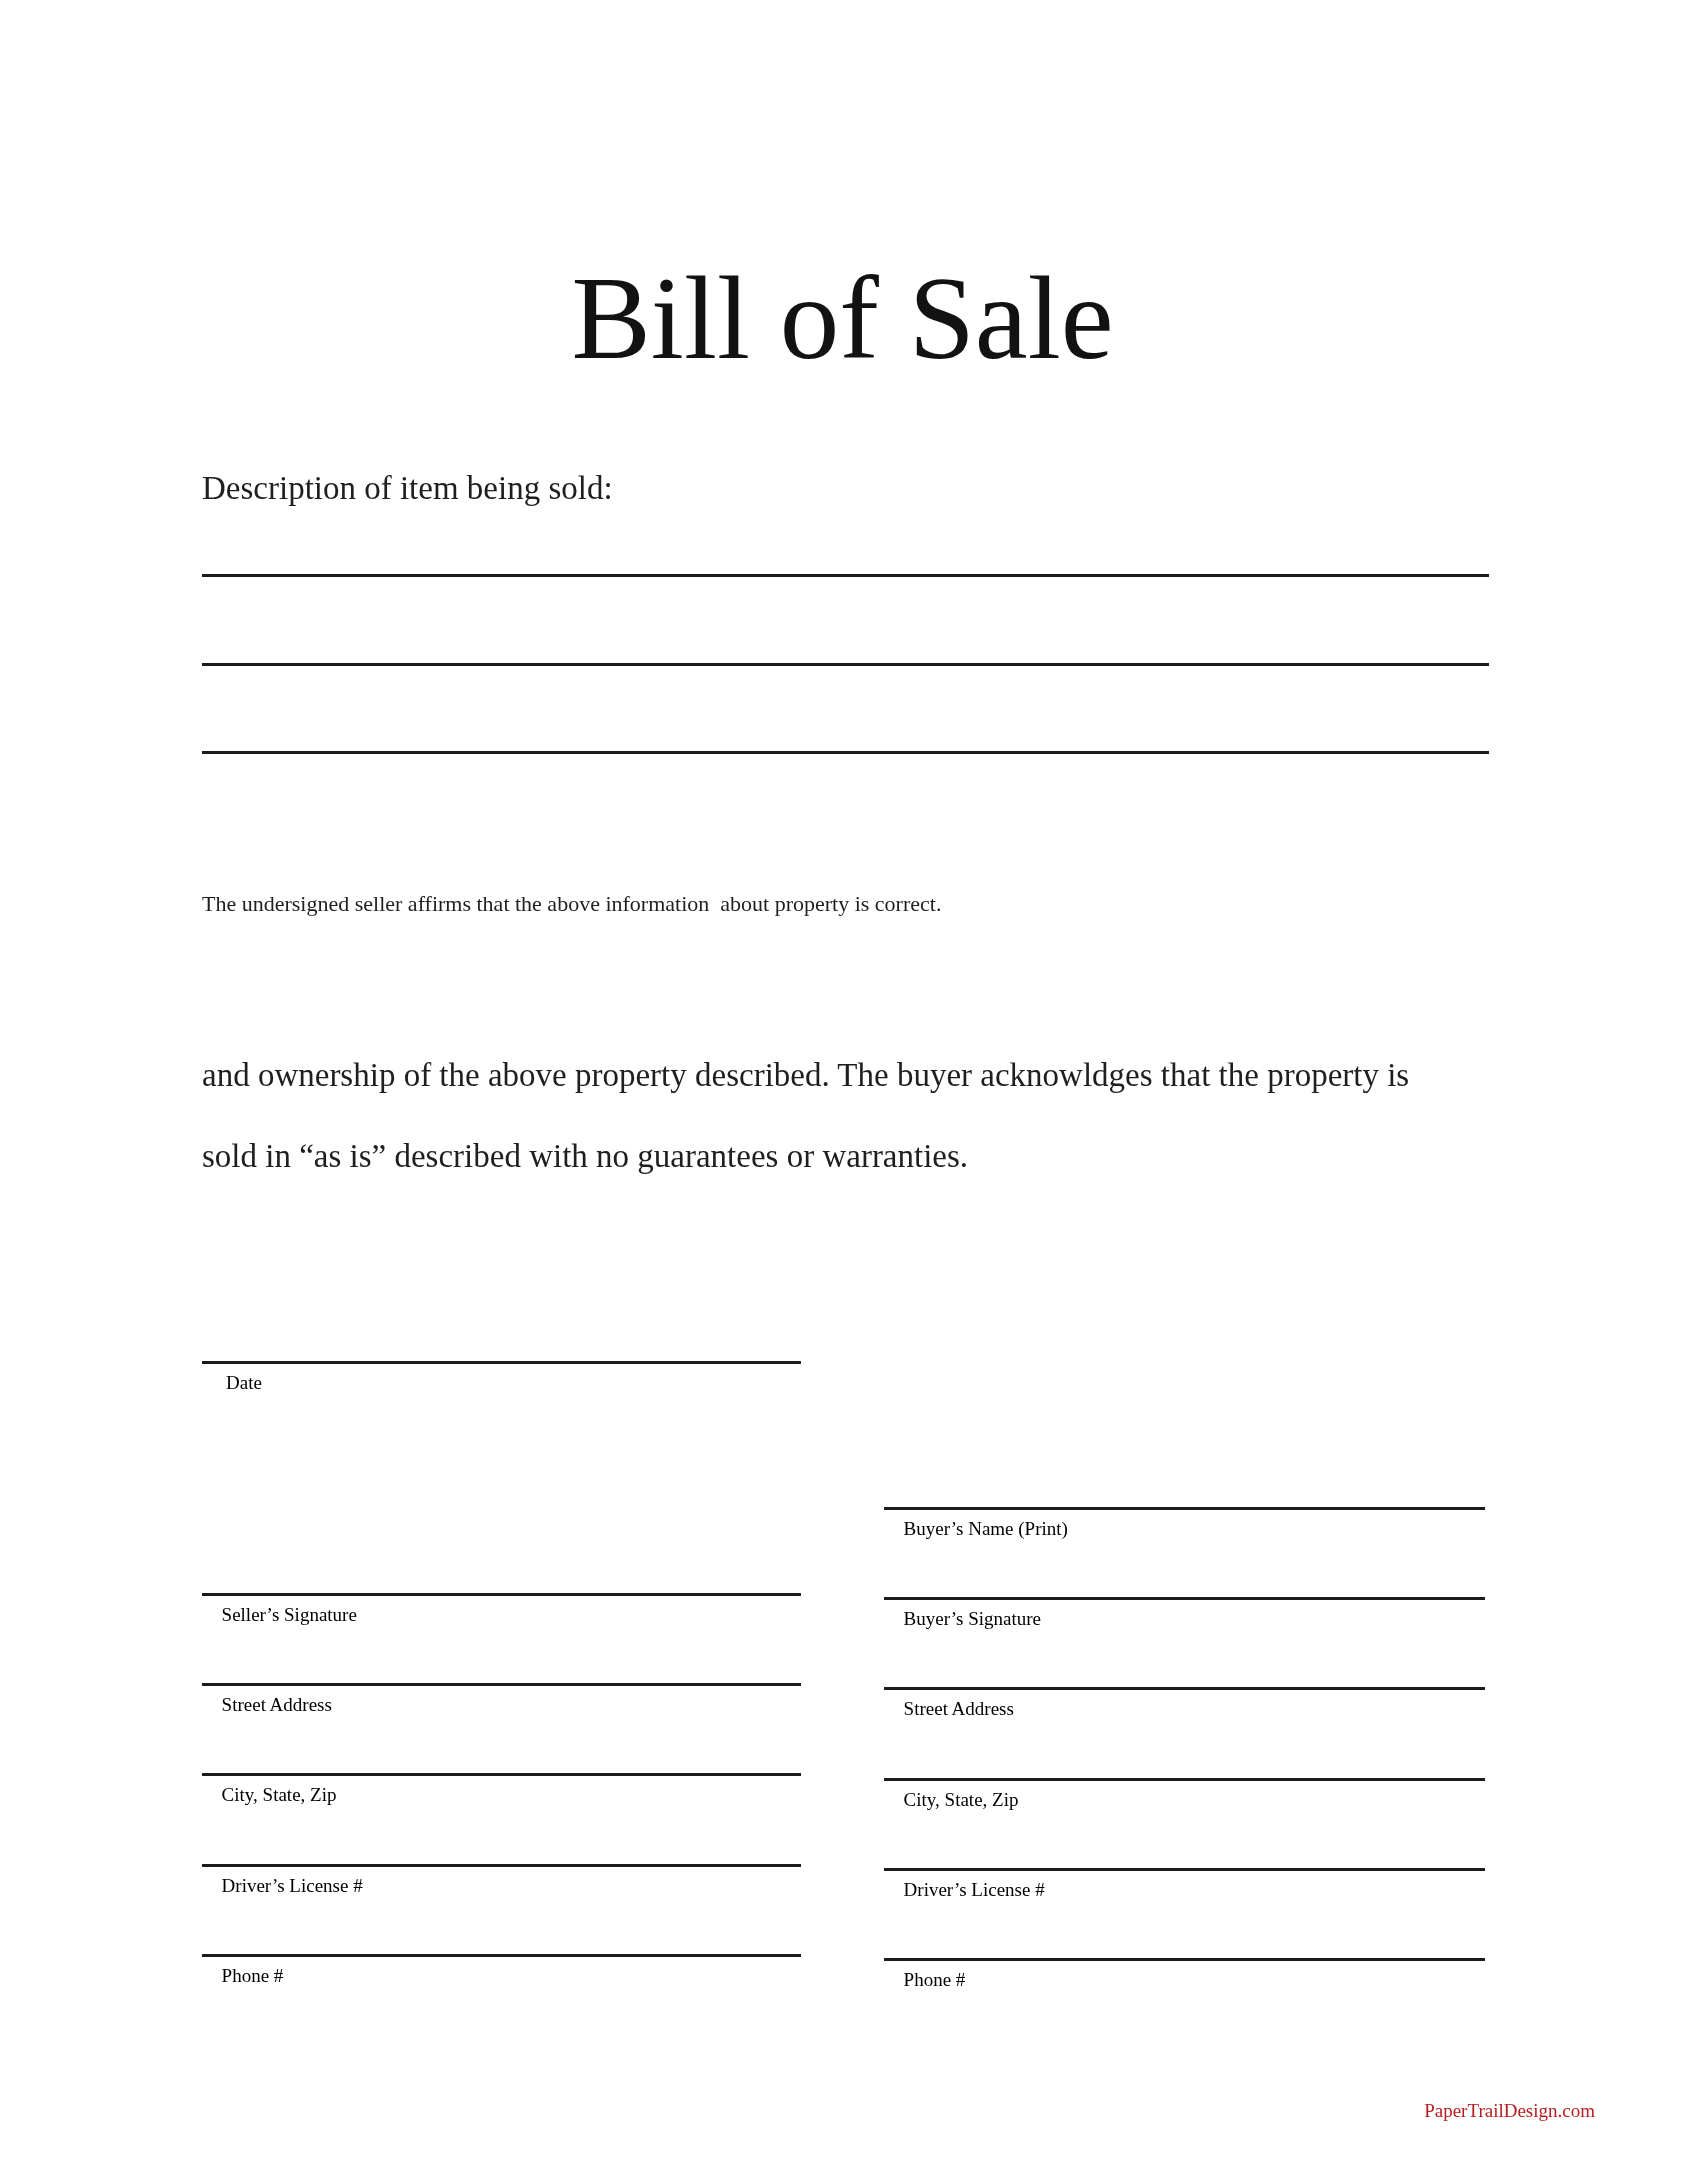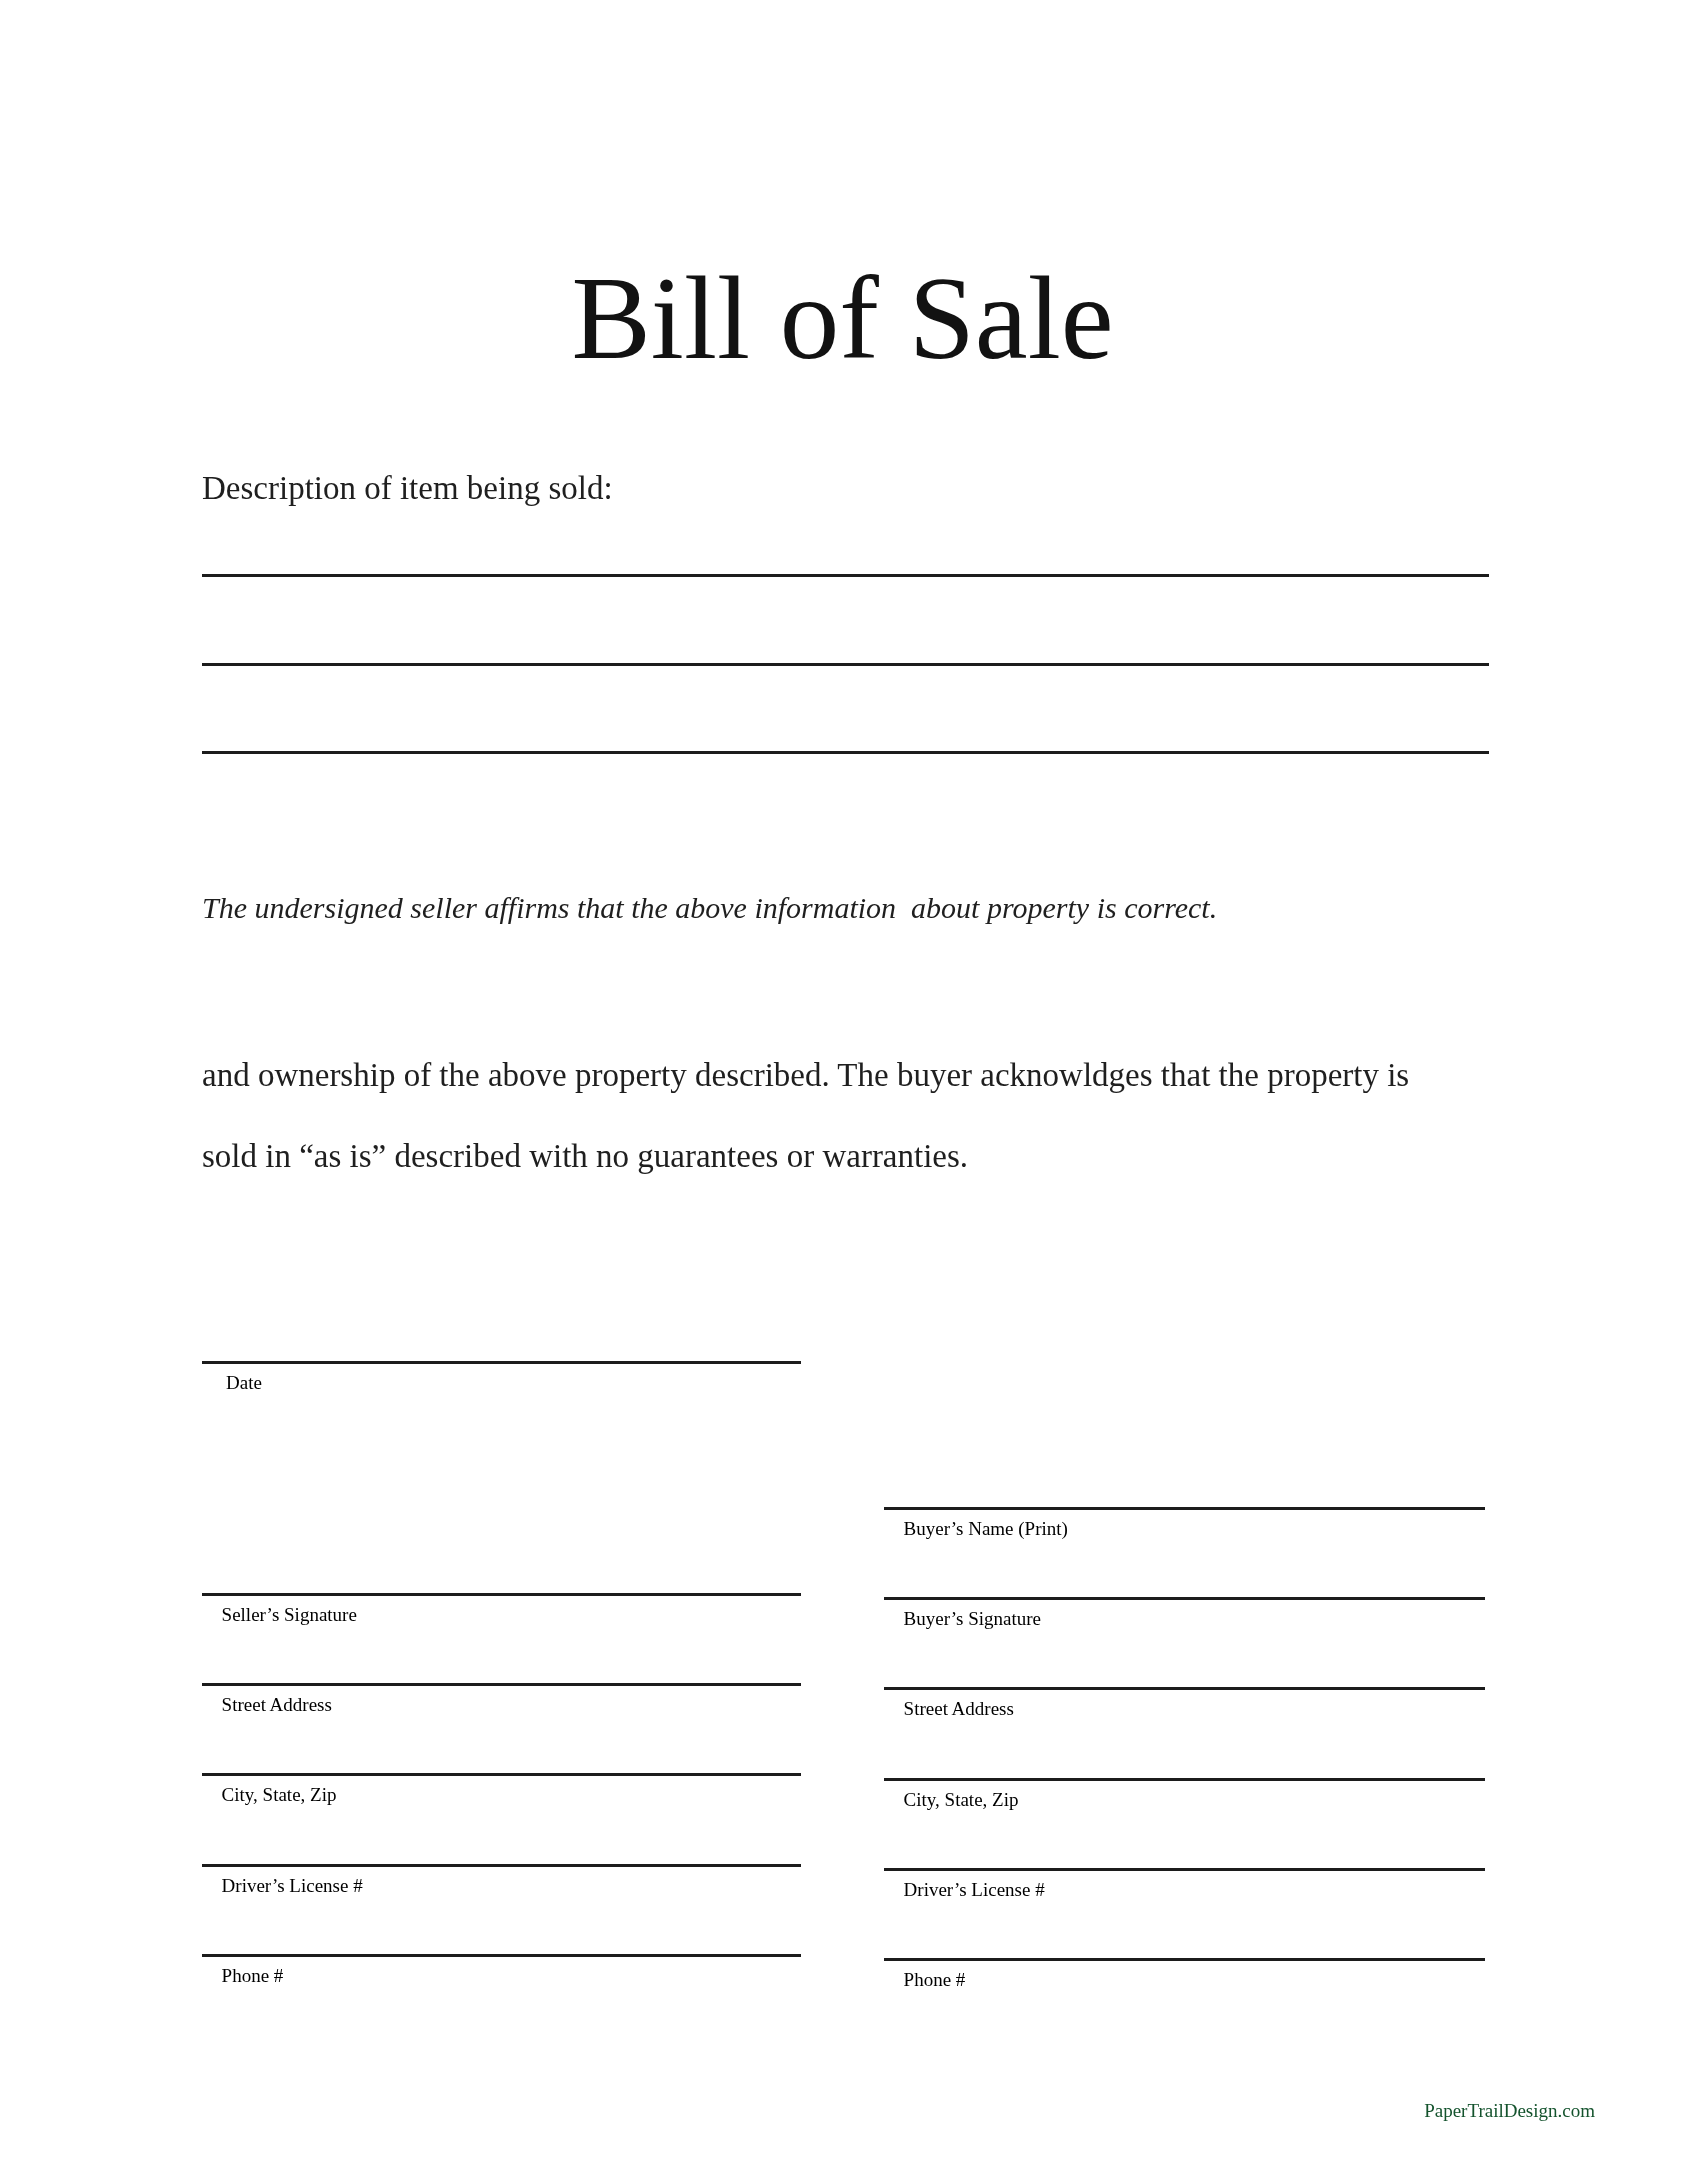--- a/index.html
+++ b/index.html
@@ -20,21 +20,21 @@
   .desc-label{
     position:absolute;left:202px;top:424px;
     font-size:33px;line-height:1;white-space:pre;margin-top:48px;
   }
   .rule{
     position:absolute;left:202px;width:1287px;height:3.4px;
     background:#1c1c1c;
   }
   .statement{
     position:absolute;left:202px;
-    font-size:30px;line-height:1;white-space:pre;font-style:italic;
+    font-size:22px;line-height:1;white-space:pre;
   }
   .buyer-par{
     position:absolute;left:202px;top:1035px;width:1363px;
     font-size:33px;
   }
   .buyer-line{height:81px;line-height:81px;white-space:nowrap;}
   .price-blank{
     display:inline-block;
     width:317px;height:5.1px;
     border-bottom:2.6px solid #3a3a3a;
@@ -45,21 +45,21 @@
   .col-left{left:202px;width:599px;}
   .col-right{left:884px;width:601px;}
   .field-line{width:100%;height:3.4px;background:#1c1c1c;}
   .field-label{
     margin:8.5px 0 0 19.6px;
     font-size:19px;line-height:1.1;color:#000000;white-space:pre;
   }
   .date-row .field-label{margin-left:24px;}
   .footer-credit{
     position:absolute;right:90px;top:2101px;
-    font-size:19px;line-height:1;color:#14532d;white-space:pre;font-family:Liberation Serif, serif;
+    font-size:19px;line-height:1;color:#b91c1c;white-space:pre;font-family:Liberation Serif, serif;
   }
 </style>
 </head>
 <body>
 
 <div class="page">
 
   <h1 class="title">Bill of Sale</h1>
 
   <div class="desc-label">Description of item being sold:</div>

